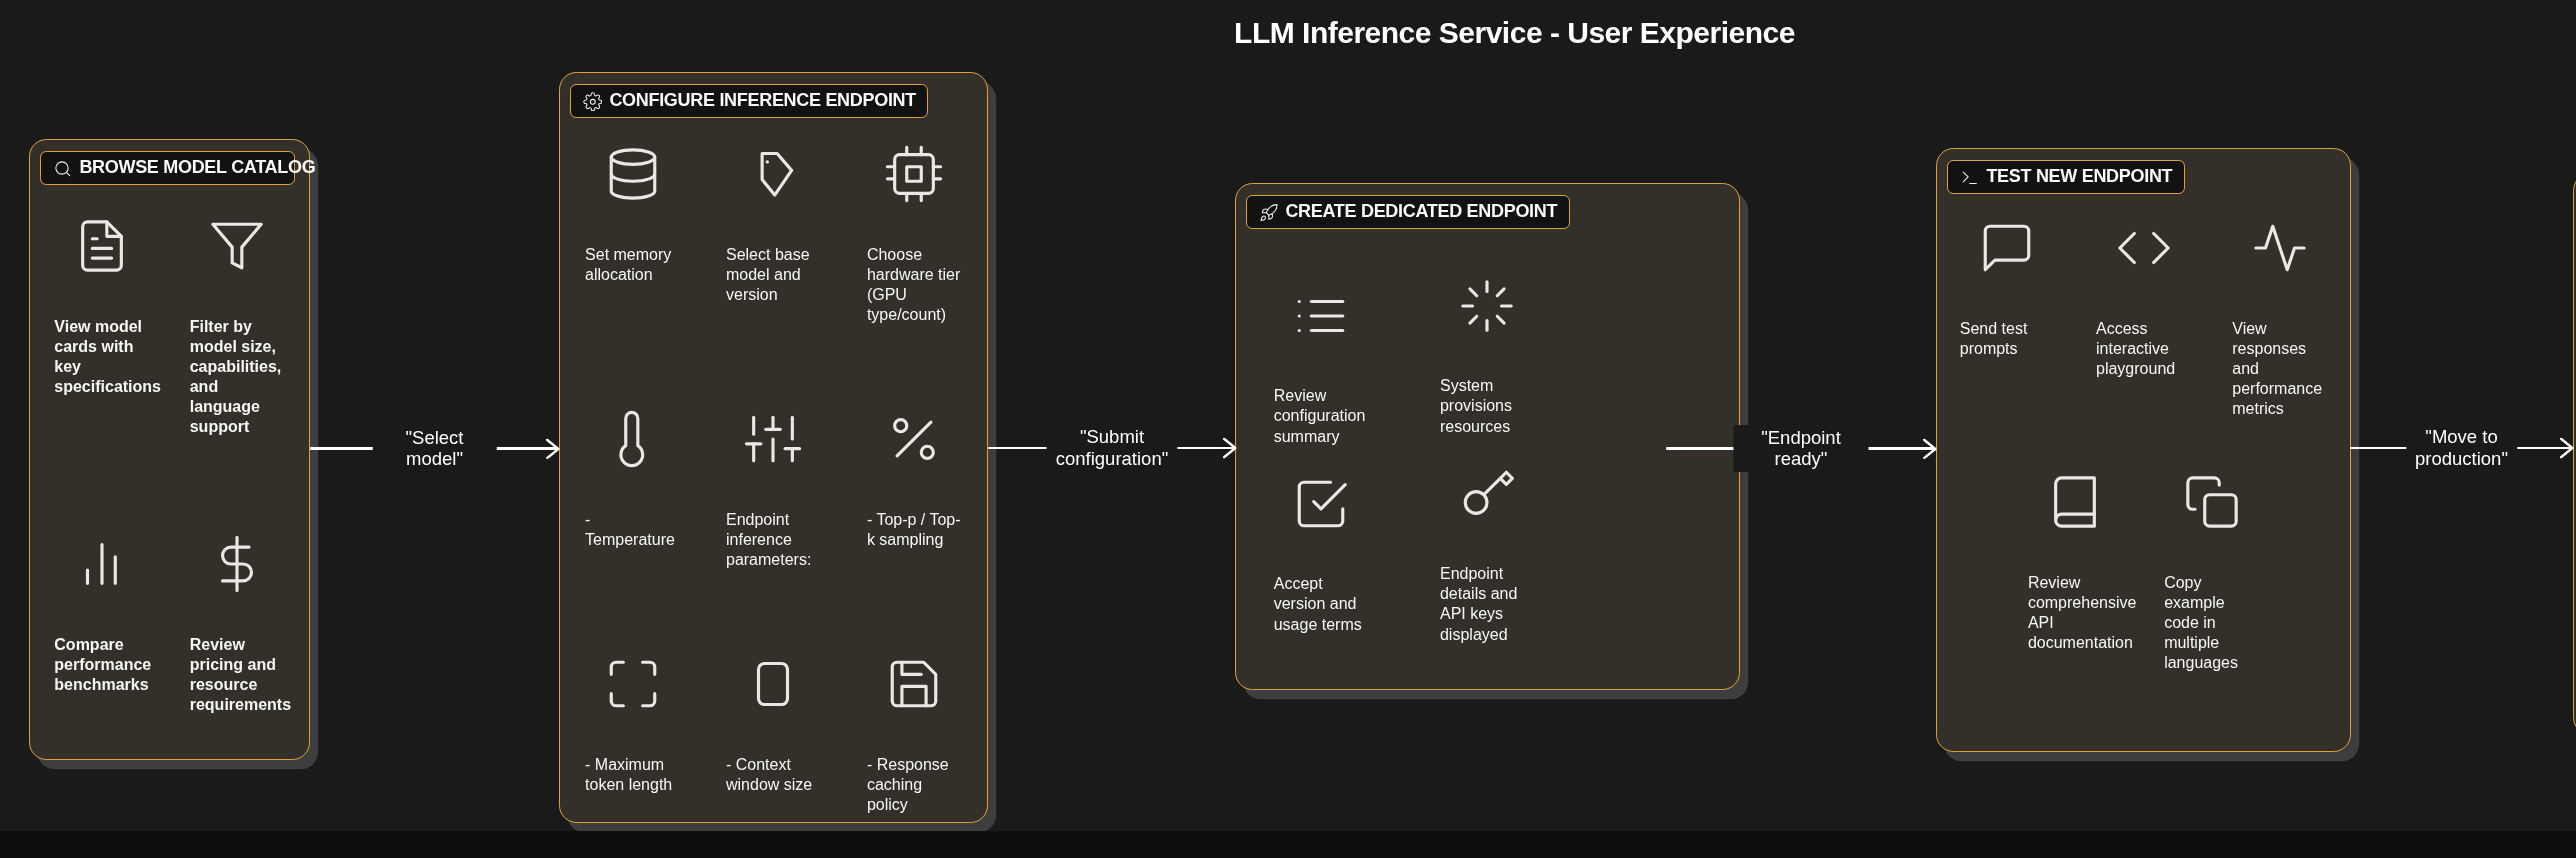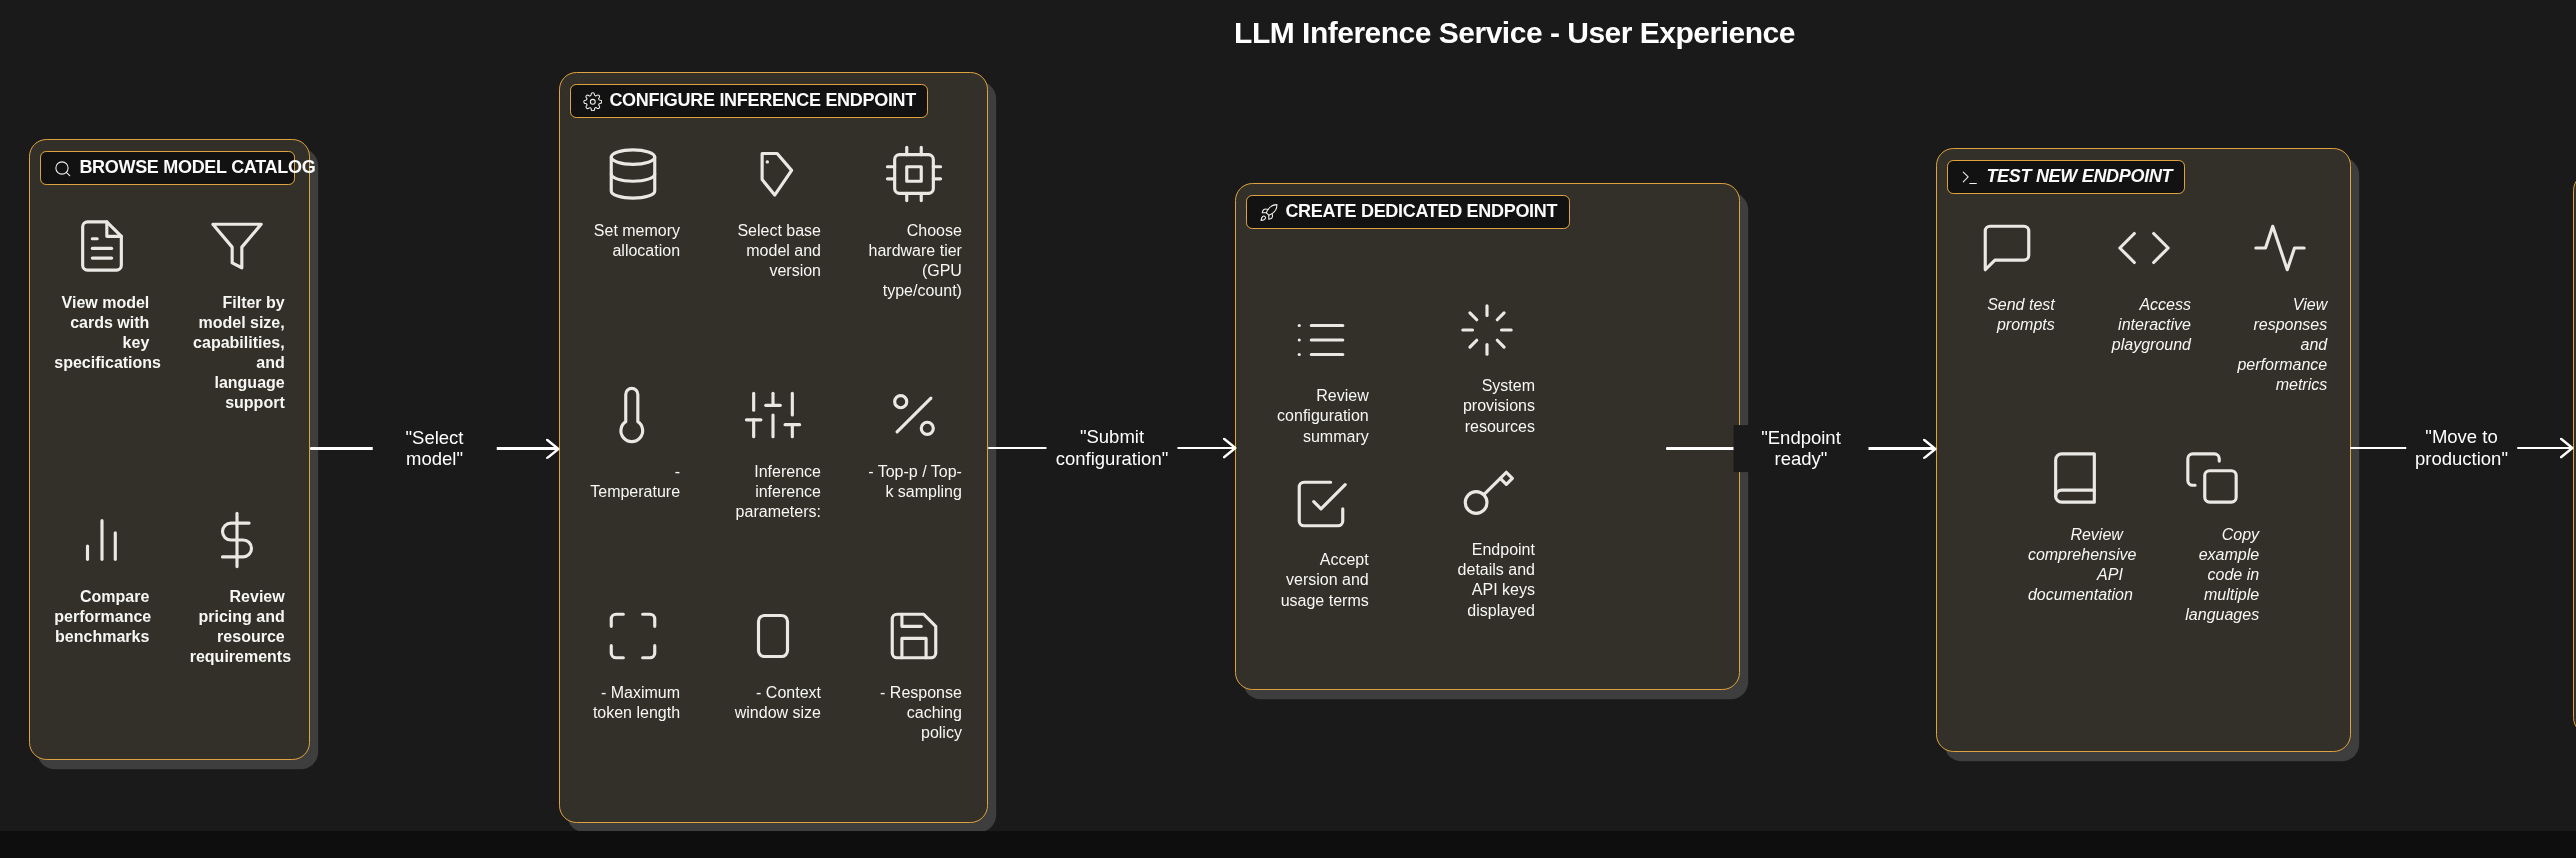--- a/index.html
+++ b/index.html
@@ -7,41 +7,41 @@
           font-family:"Liberation Sans",sans-serif;overflow:hidden;}
   .bottom-strip{position:absolute;left:0;top:831px;width:100%;height:28px;background:#0E0E0E;}
   .title{position:absolute;top:15.5px;left:0;width:100%;text-align:center;color:#FFFFFF;
          font-size:30px;font-weight:600;letter-spacing:-0.5px;}
   
   .panel{position:absolute;background:#33302A;border:1.5px solid #DFA23E;border-radius:17.5px;
          box-shadow:8.2px 9.3px 0 #3E3E3E;box-sizing:border-box;}
   .p1{left:29px;  top:139px; width:281px; height:621px;}
   .p2{left:559px;top:72px; width:429px; height:751px;}
   .p3{left:1235px;top:183px; width:505px; height:507px;padding-left:47px;}
-  .p4{left:1936px;top:148px; width:415px; height:604px;font-style:italic;}
+  .p4{left:1936px;top:148px; width:415px; height:604px;}
   .p5{left:2573px;top:173px; width:399px; height:562px;}
   .badge{position:absolute;top:11.3px;left:10.3px;display:inline-flex;align-items:flex-end;gap:7.2px;
          background:#121212;border:1.5px solid #DFA23E;border-radius:6.2px;padding:5.2px 11.3px;
          color:#FAFAFA;max-width:calc(100% - 24px);box-sizing:border-box;}
   .badge-icon{width:19.6px;height:19.6px;color:#F2F0EB;flex:0 0 auto;}
   .badge-icon svg{width:100%;height:100%;display:block;}
   .badge-label{font-size:18px;font-weight:700;letter-spacing:-0.3px;white-space:nowrap;}
   .items{position:absolute;left:0;right:0;top:0;bottom:0;display:flex;flex-wrap:wrap;
          justify-content:center;align-content:flex-start;box-sizing:border-box;}
   .p1 .items{padding:77px 4.1px 15.5px;row-gap:98px;font-weight:bold;}
   .p2 .items{padding:72px 2.1px 15.5px;row-gap:85px;}
   .p3 .items{padding:64px 2.1px 15.5px;row-gap:28px;flex-direction:column;}
   .p4 .items{padding:70px 2.1px 15.5px;row-gap:54px;}
   .p5 .items{padding:70px 2.1px 15.5px;row-gap:75px;}
   .item{display:flex;flex-direction:column;align-items:center;box-sizing:border-box;}
   .p1 .item{width:50%;}
   .p2 .item,.p3 .item,.p4 .item,.p5 .item{width:33.33%;}
   .item-icon{width:58px;height:58px;color:#EAE8E2;margin-bottom:17.5px;flex:0 0 auto;}
   .item-icon svg{width:100%;height:100%;display:block;}
-  .item-label{font-size:16px;line-height:1.26;color:#F7F7F4;text-align:right;max-width:95px;}
+  .item-label{font-size:16px;line-height:1.26;color:#F7F7F4;text-align:left;max-width:95px;margin-top:24px;}
   
   .arrow{position:absolute;}
   .a1{left:310px; top:431px;width:249px;height:35px;}
   .a2{left:988px;top:412px;width:248px;height:72px;}
   .a3{left:1666px;top:431px;width:270px;height:35px;}
   .a4{left:2350px;top:412px;width:223px;height:72px;}
   .arrow .shaft{position:absolute;left:0;right:1px;top:50%;height:2.6px;margin-top:-1.3px;
                 background:#FFFFFF;border-radius:1px;}
   .arrow .head{position:absolute;right:-0.5px;top:50%;transform:translateY(-50%);width:13.4px;height:20.6px;color:#FFFFFF;}
   .arrow .head svg{width:100%;height:100%;display:block;}
@@ -170,21 +170,21 @@
               <line x1="4" y1="10" x2="4" y2="3"></line>
               <line x1="12" y1="21" x2="12" y2="12"></line>
               <line x1="12" y1="8" x2="12" y2="3"></line>
               <line x1="20" y1="21" x2="20" y2="16"></line>
               <line x1="20" y1="12" x2="20" y2="3"></line>
               <line x1="1" y1="14" x2="7" y2="14"></line>
               <line x1="9" y1="8" x2="15" y2="8"></line>
               <line x1="17" y1="16" x2="23" y2="16"></line>
             </svg>
           </div>
-          <div class="item-label">Inference inference parameters:</div>
+          <div class="item-label">Endpoint inference parameters:</div>
         </div>
         <div class="item">
           <div class="item-icon">
             <svg viewBox="0 0 24 24" fill="none" stroke="currentColor" stroke-width="1.3" stroke-linecap="round" stroke-linejoin="round">
               <line x1="19" y1="5" x2="5" y2="19"></line>
               <circle cx="6.5" cy="6.5" r="2.5"></circle>
               <circle cx="17.5" cy="17.5" r="2.5"></circle>
             </svg>
           </div>
           <div class="item-label">- Top-p / Top-k sampling</div>

